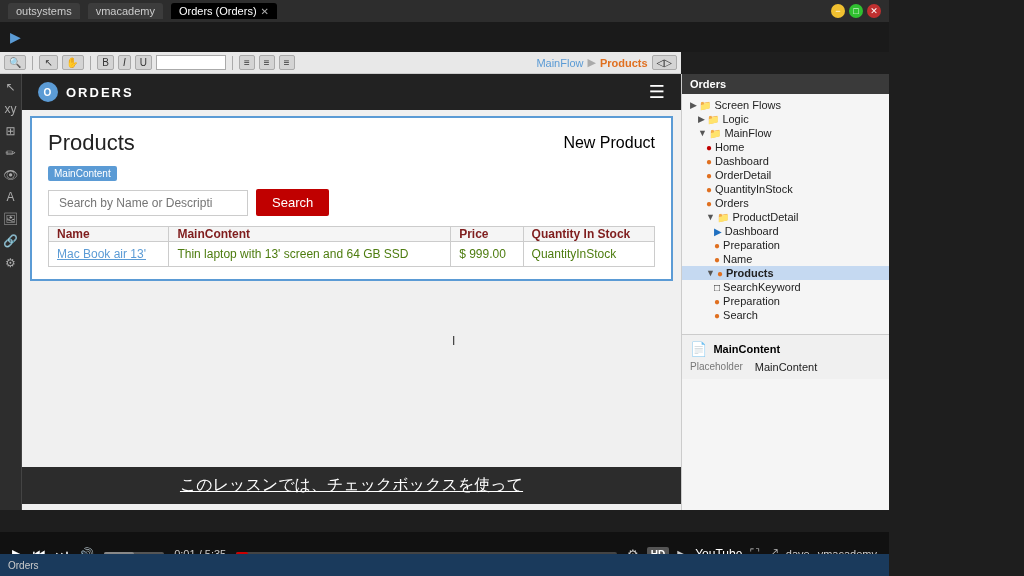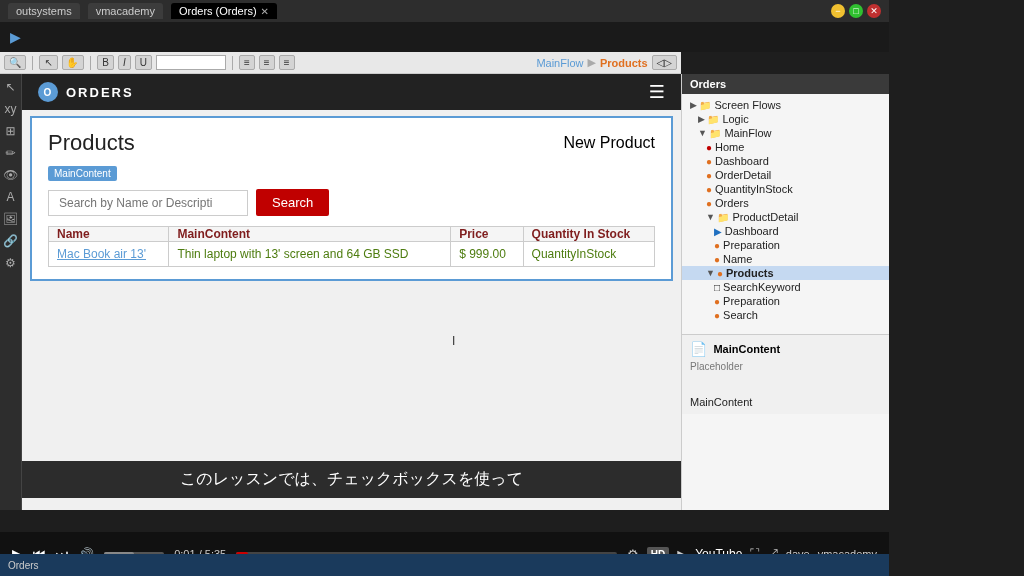--- a/index.html
+++ b/index.html
@@ -351,21 +351,21 @@
                 <td>QuantityInStock</td>
               </tr>
             </tbody>
           </table>
         </div>
 
         <div style="position:absolute; top:260px; left:430px; color:#333; font-size:12px;">I</div>
 
       </div>
 
-      <div style="position:absolute; bottom:12px; left:0; right:0; background:rgba(0,0,0,0.82); color:#fff; text-align:center; padding:8px 16px; font-size:16px;">このレッスンでは、チェックボックスを使って</div>
+      <div style="position:absolute; bottom:6px; left:0; right:0; background:rgba(0,0,0,0.82); color:#fff; text-align:center; padding:8px 16px; font-size:16px;text-decoration:underline;">このレッスンでは、チェックボックスを使って</div>
     </div>
 
     <div class="right-panel">
       <div class="right-panel-header">Orders</div>
       <div class="tree-container">
 
         <div class="tree-item tree-indent-1">
           <span class="tree-arrow">▶</span>
           <span class="tree-icon icon-folder">📁</span>
           <span>Screen Flows</span>
@@ -449,21 +449,21 @@
           <span class="tree-icon icon-orange">●</span>
           <span>Search</span>
         </div>
       </div>
 
       <div style="margin-top:8px; border-top:1px solid #ccc; padding:6px 8px; background:#f0f0f0;">
         <div style="display:flex; align-items:center; gap:6px;">
           <span style="color:#5b9bd5; font-size:14px;">📄</span>
           <span style="font-size:11px; font-weight:bold;">MainContent</span>
         </div>
-        <div style="display:flex; gap:24px; margin-top:4px;flex-direction:column;">
+        <div style="display:flex; gap:12px; margin-top:4px;">
           <span class="placeholder-label">Placeholder</span>
           <span class="placeholder-value">MainContent</span>
         </div>
       </div>
     </div>
   </div>
 
   <div class="video-bottom-bar" style="position:absolute; bottom:0; left:0; right:0; height:44px;">
 
     <span class="vb-btn">▶</span>

